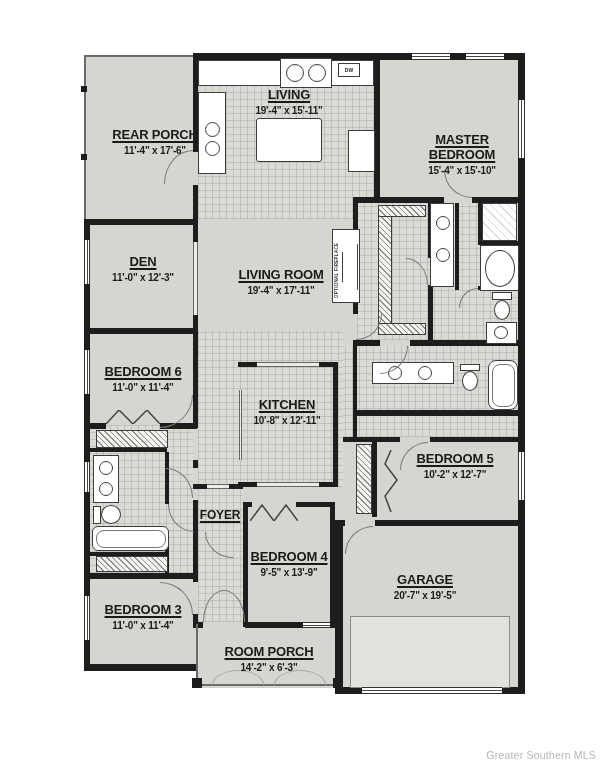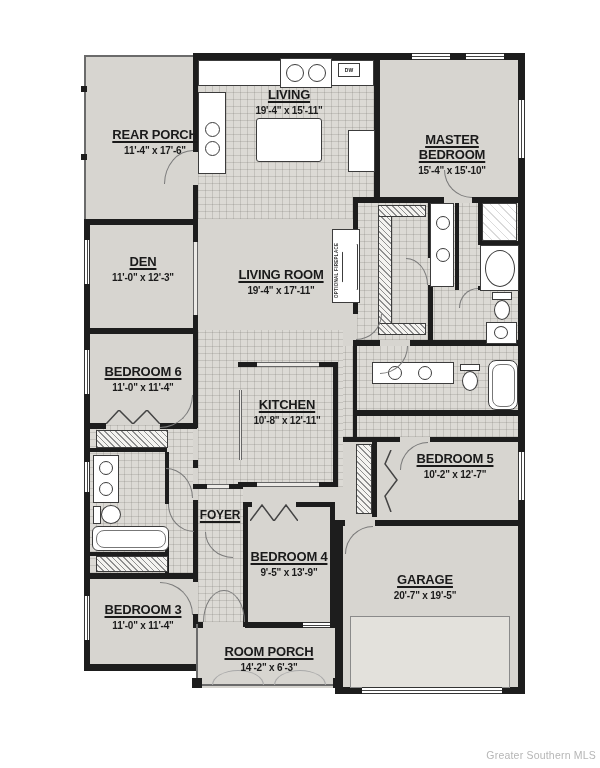--- a/index.html
+++ b/index.html
@@ -245,21 +245,21 @@
   </svg>
 
   <div class="abs rlabel" style="left:99px;top:128px;width:112px">
     <div class="rname">REAR PORCH</div>
     <div class="rdims">11'-4" x 17'-6"</div>
   </div>
   <div class="abs rlabel" style="left:209px;top:88px;width:160px">
     <div class="rname">LIVING</div>
     <div class="rdims">19'-4" x 15'-11"</div>
   </div>
-  <div class="abs rlabel" style="left:392px;top:133px;width:120px">
+  <div class="abs rlabel" style="left:402px;top:133px;width:120px">
     <div class="rname" style="width:80px;margin:0 auto">MASTER BEDROOM</div>
     <div class="rdims">15'-4" x 15'-10"</div>
   </div>
   <div class="abs rlabel" style="left:89px;top:255px;width:108px">
     <div class="rname">DEN</div>
     <div class="rdims">11'-0" x 12'-3"</div>
   </div>
   <div class="abs rlabel" style="left:201px;top:268px;width:160px">
     <div class="rname">LIVING ROOM</div>
     <div class="rdims">19'-4" x 17'-11"</div>

